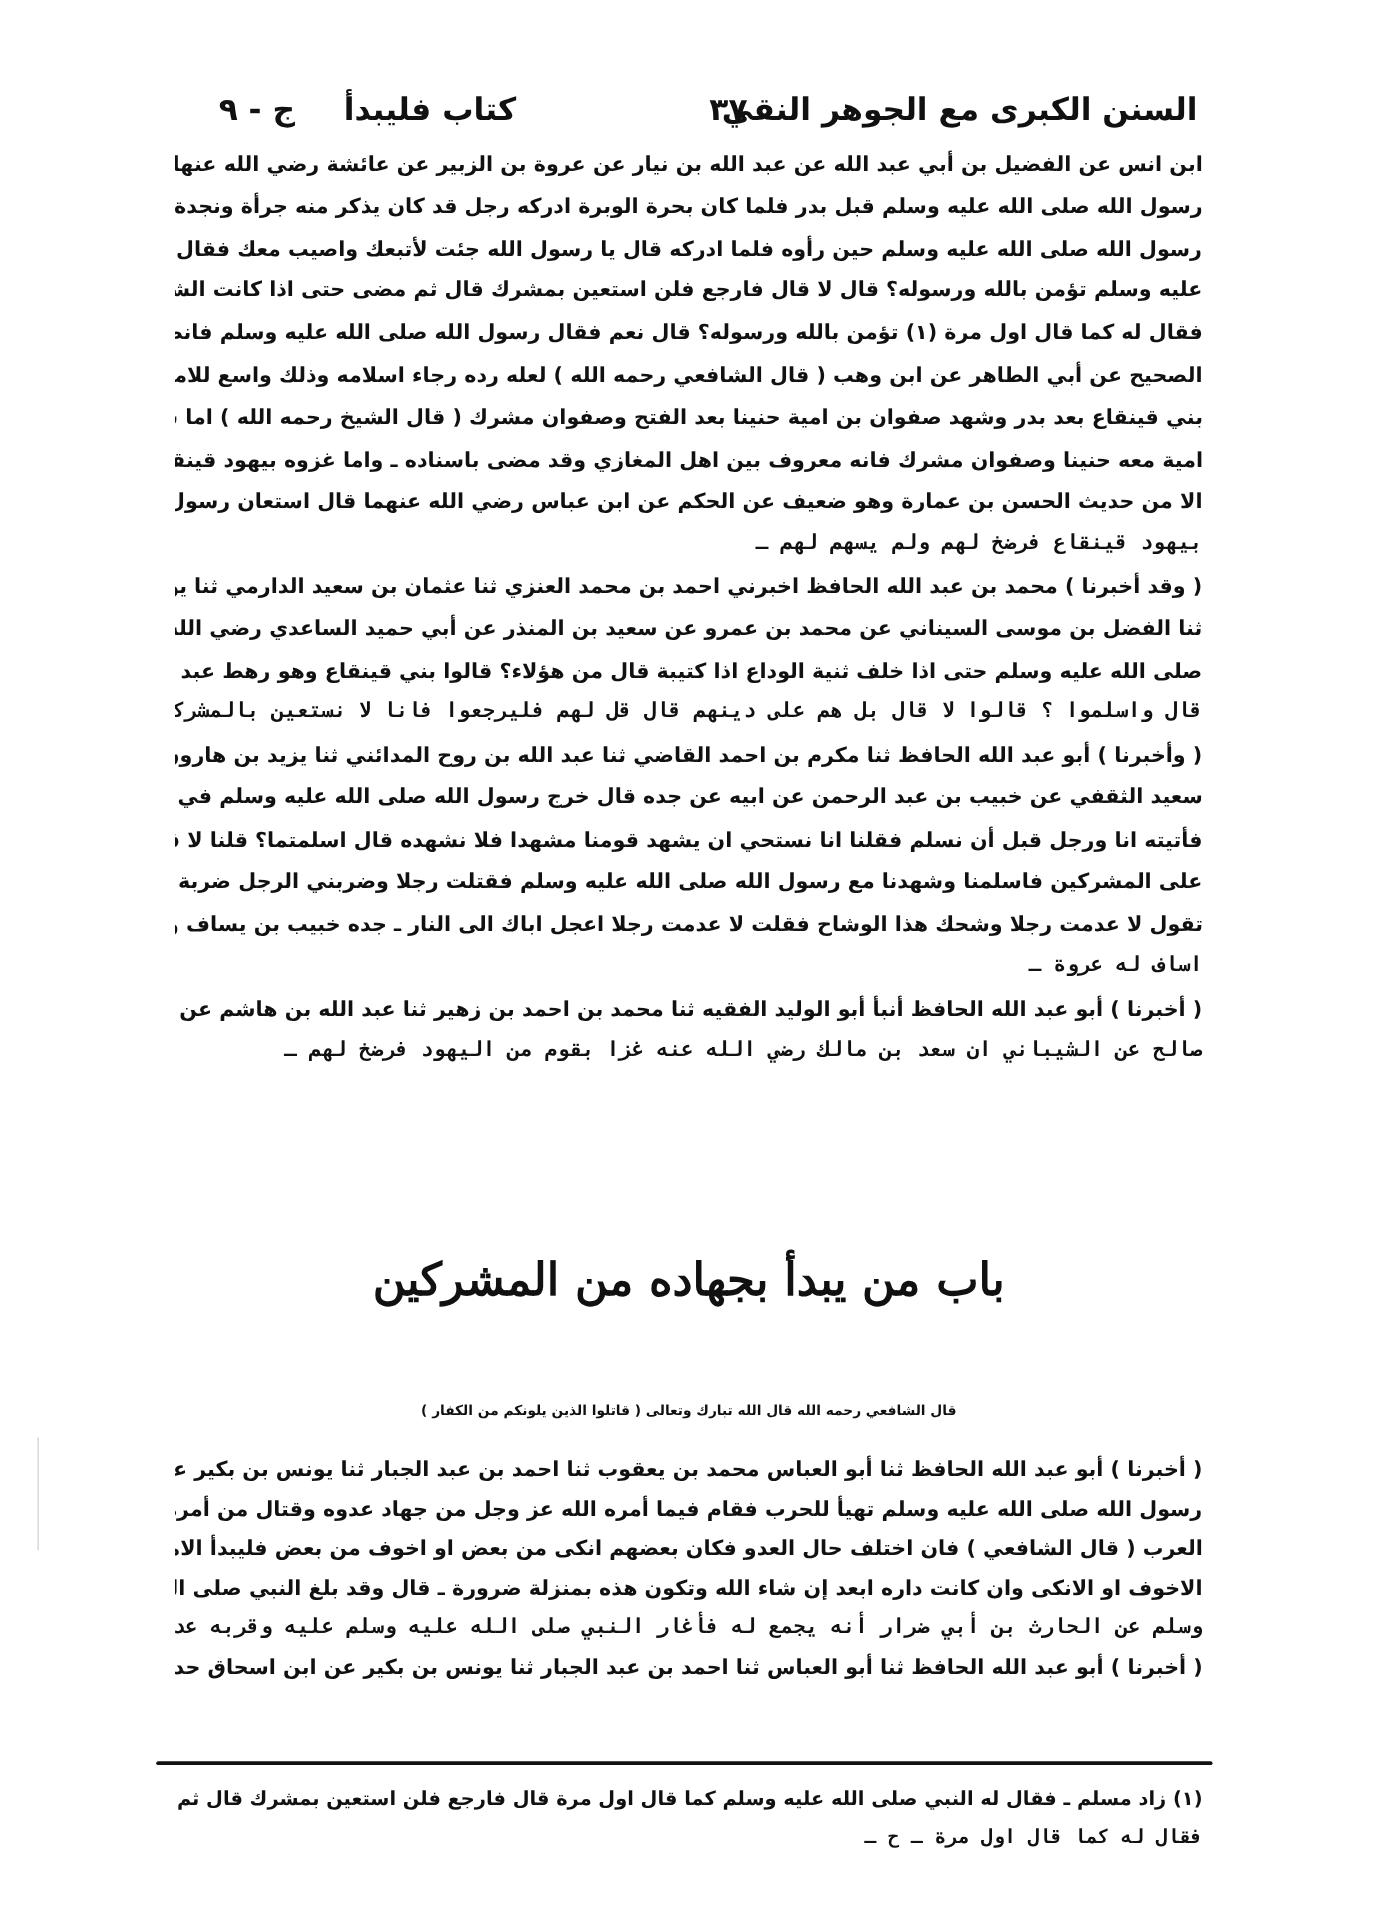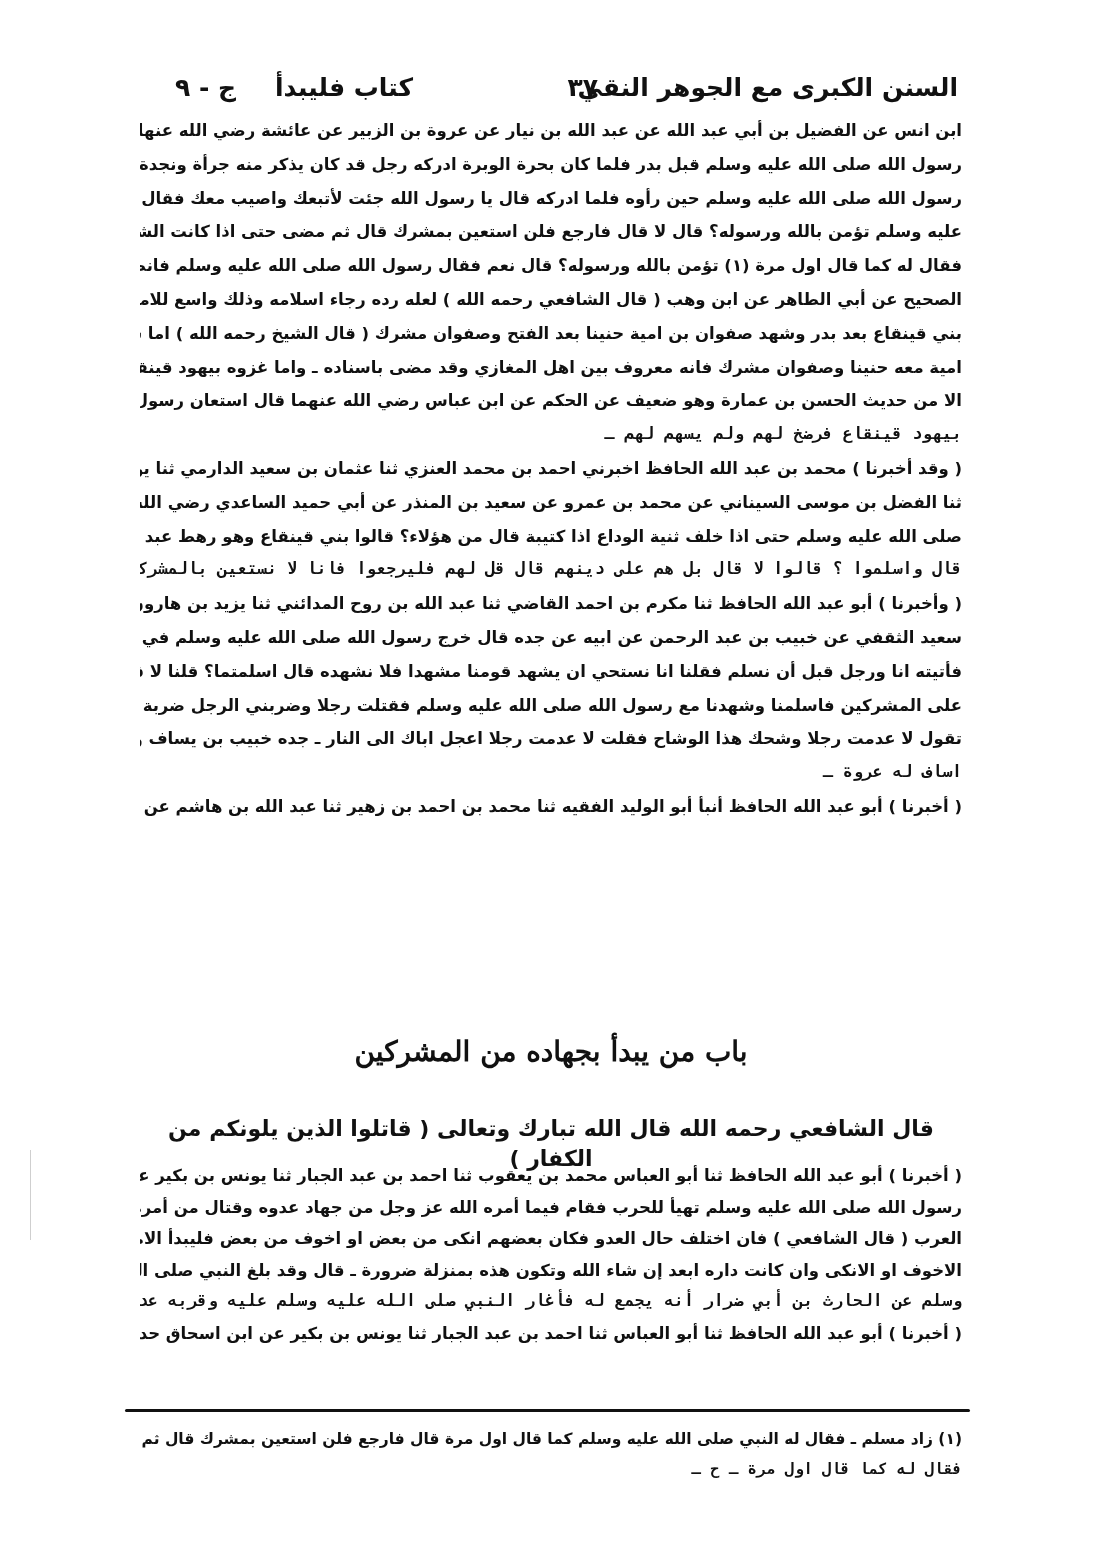--- a/index.html
+++ b/index.html
@@ -48,38 +48,38 @@
       font-size: 16.5px;
       font-weight: bold;
       line-height: 33.8px;
     }
     .para { margin: 0; text-align-last: right; }
     .para .line { display: block; text-align: justify; text-align-last: justify; white-space: nowrap; overflow: hidden; }
     .para .line.last { text-align-last: right; font-family: Liberation Mono, monospace; }
 
     .chapter-title {
       position: absolute;
-      top: 1022px;
+      top: 994px;
       left: 140px;
       width: 822px;
       text-align: center;
       direction: rtl;
       font-family: "DejaVu Serif", serif;
-      font-size: 28px;
+      font-size: 36px;
       font-weight: bold;
       line-height: 60px;
     }
     .chapter-sub {
       position: absolute;
       top: 1114px;
       left: 140px;
       width: 822px;
       text-align: center;
       direction: rtl;
-      font-size: 22px;
+      font-size: 11px;
       font-weight: bold;
       line-height: 30px;
     }
     .body-text-2 {
       position: absolute;
       top: 1160px;
       left: 140px;
       width: 822px;
       direction: rtl;
       font-size: 16.5px;
@@ -157,20 +157,21 @@
     <div class="para">
       <span class="line">( وأخبرنا ) أبو عبد الله الحافظ ثنا مكرم بن احمد القاضي ثنا عبد الله بن روح المدائني ثنا يزيد بن هارون أنبأ المستلم بن</span>
       <span class="line">سعيد الثقفي عن خبيب بن عبد الرحمن عن ابيه عن جده قال خرج رسول الله صلى الله عليه وسلم في بعض غزواته</span>
       <span class="line">فأتيته انا ورجل قبل أن نسلم فقلنا انا نستحي ان يشهد قومنا مشهدا فلا نشهده قال اسلمتما؟ قلنا لا قال فانا لا نستعين بالمشركين</span>
       <span class="line">على المشركين فاسلمنا وشهدنا مع رسول الله صلى الله عليه وسلم فقتلت رجلا وضربني الرجل ضربة فتزوجت ابنته فكانت</span>
       <span class="line">تقول لا عدمت رجلا وشحك هذا الوشاح فقلت لا عدمت رجلا اعجل اباك الى النار ـ جده خبيب بن يساف ويقال</span>
       <span class="line last">اساف له عروة ـ</span>
     </div>
     <div class="para">
       <span class="line">( أخبرنا ) أبو عبد الله الحافظ أنبأ أبو الوليد الفقيه ثنا محمد بن احمد بن زهير ثنا عبد الله بن هاشم عن وكيع عن الحسن بن</span>
+      <span class="line last">صالح عن الشيباني ان سعد بن مالك رضي الله عنه غزا بقوم من اليهود فرضخ لهم ـ</span>
     </div>
   </div>
 
   <div class="chapter-title">باب من يبدأ بجهاده من المشركين</div>
   <div class="chapter-sub">قال الشافعي رحمه الله قال الله تبارك وتعالى ( قاتلوا الذين يلونكم من الكفار )</div>
 
   <div class="body-text-2">
     <div class="para">
       <span class="line">( أخبرنا ) أبو عبد الله الحافظ ثنا أبو العباس محمد بن يعقوب ثنا احمد بن عبد الجبار ثنا يونس بن بكير عن ابن اسحاق قال ثم ان</span>
       <span class="line">رسول الله صلى الله عليه وسلم تهيأ للحرب فقام فيما أمره الله عز وجل من جهاد عدوه وقتال من أمره به ممن يليه من مشركي</span>

